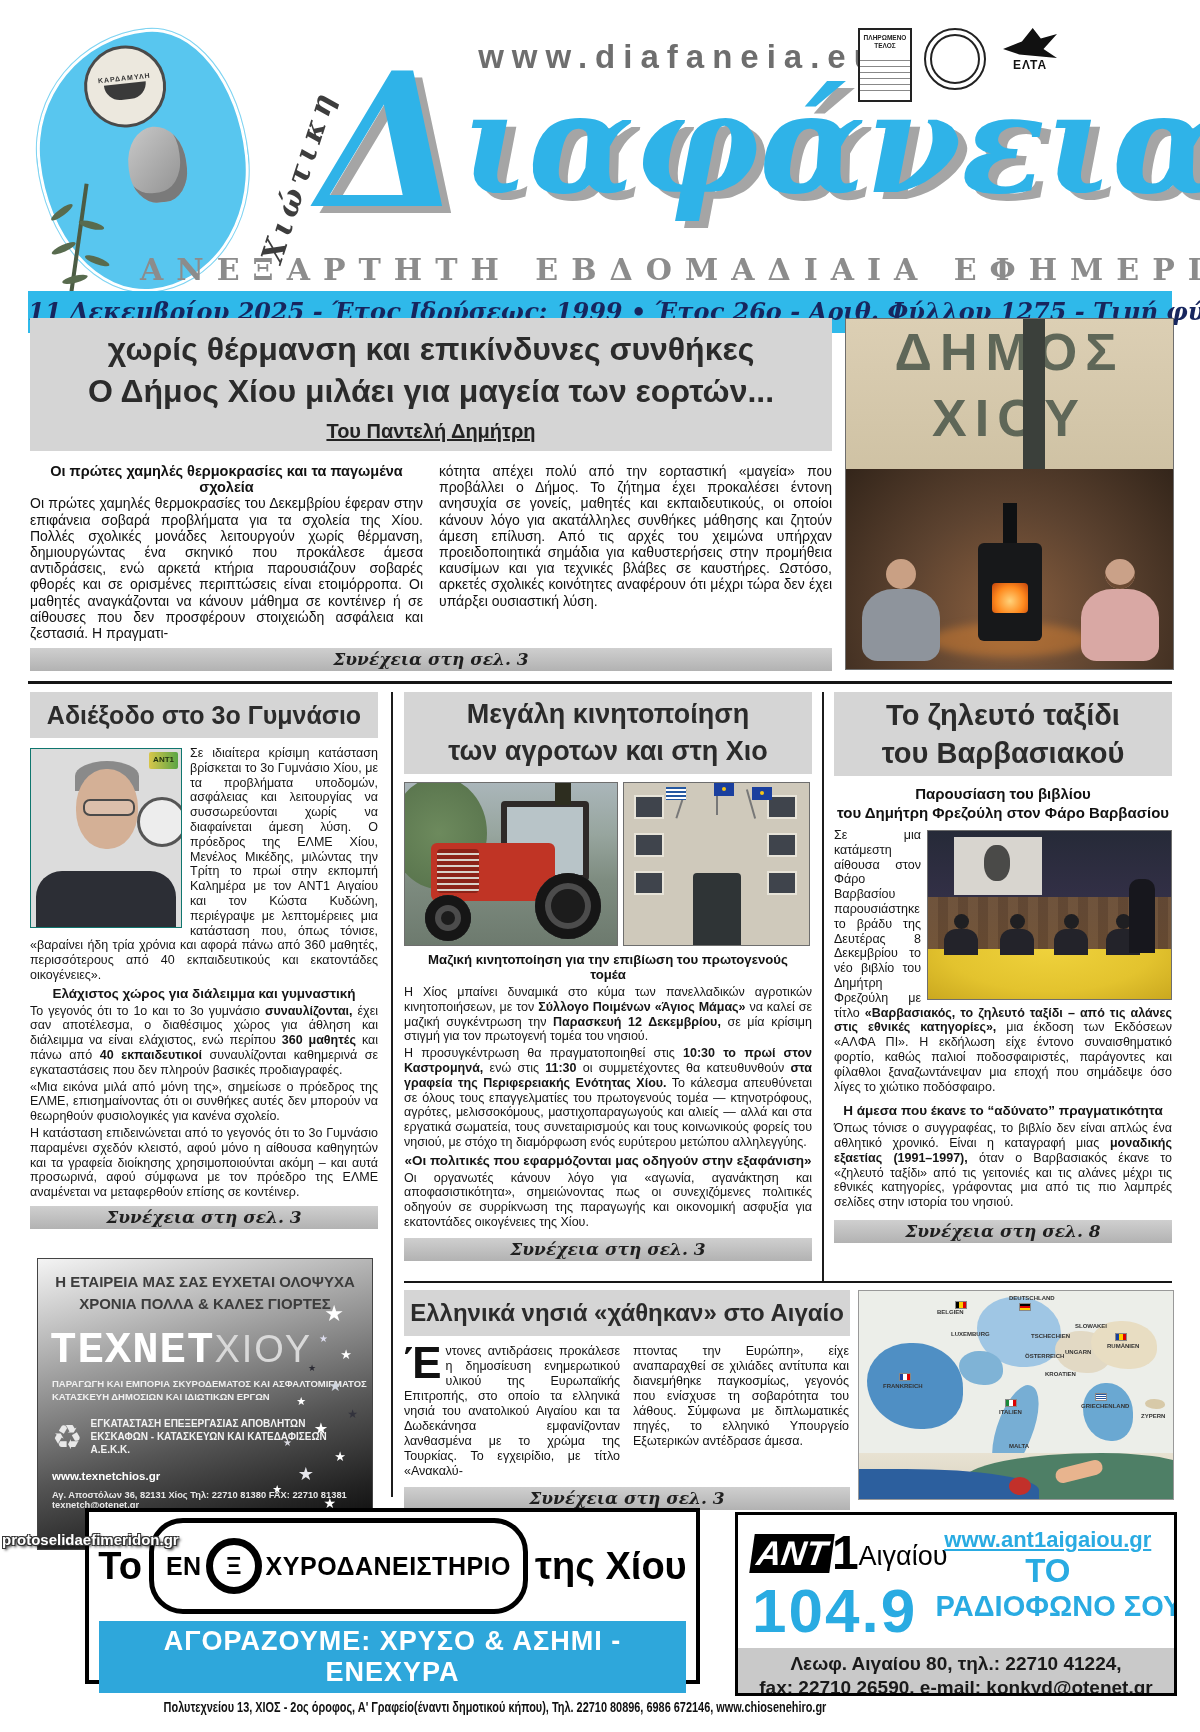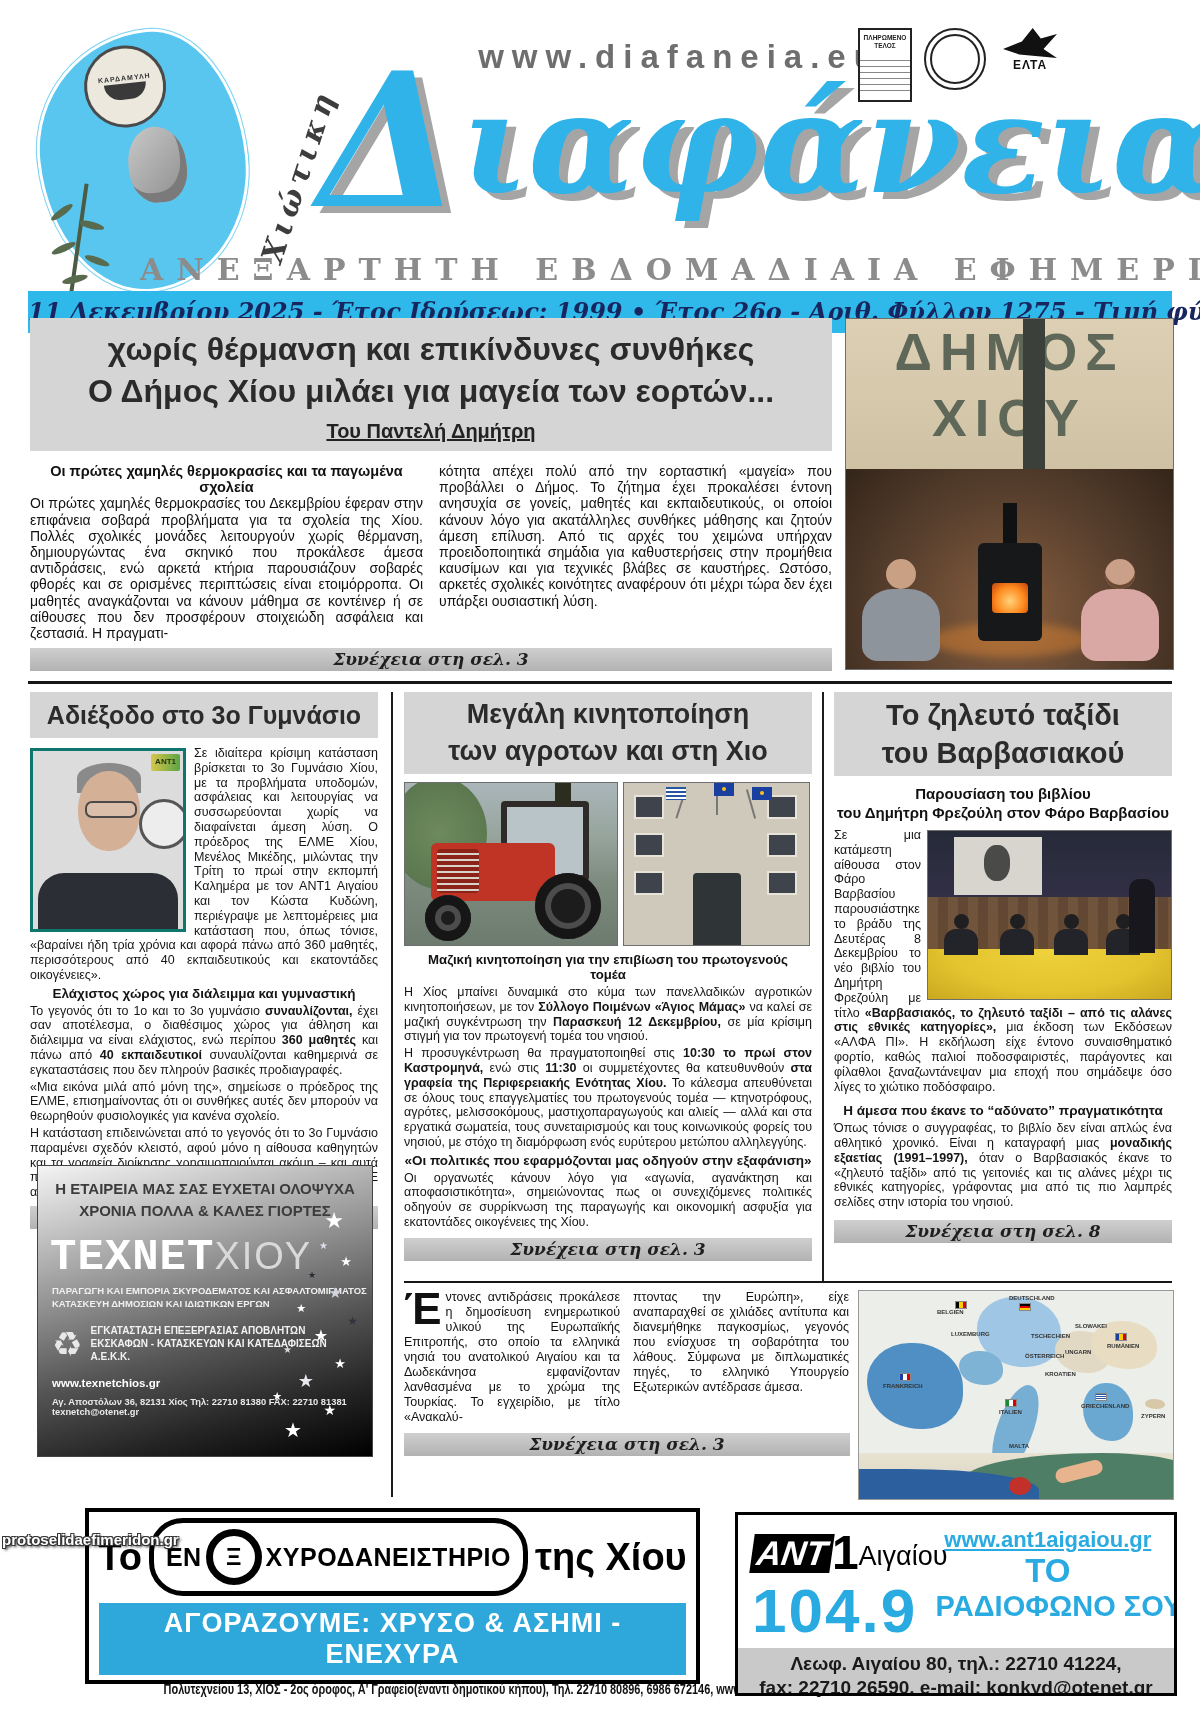--- a/index.html
+++ b/index.html
@@ -84,21 +84,21 @@
   .kid{position:absolute;bottom:8px;}
   .kid .head{width:30px;height:30px;border-radius:50%;background:#c9a084;margin:0 auto;}
   .kid .bodyb{width:78px;height:72px;border-radius:40% 40% 20% 20%;}
   .kid-left{left:16px;}  .kid-left .bodyb{background:#8e949c;}
   .kid-right{right:14px;} .kid-right .head{background:#caa188;box-shadow:inset 0 -4px 0 #6b4a33;}
   .kid-right .bodyb{background:#d9a8a4;}
 
   
   #col1{left:30px;top:692px;width:348px;}
   #col1 .gbox{font-size:25px;line-height:46px;height:46px;margin-bottom:8px;}
-  .portrait{float:left;width:150px;height:178px;margin:2px 8px 4px 0;position:relative;border:3px solid #0f766e;
+  .portrait{float:left;width:150px;height:178px;margin:2px 8px 4px 0;position:relative;border:1px solid #0f766e;
       background:#dcdcdc;overflow:hidden;}
   .portrait .hair{position:absolute;left:44px;top:12px;width:64px;height:30px;background:#8a8a8a;border-radius:50% 50% 0 0;}
   .portrait .face{position:absolute;left:45px;top:20px;width:62px;height:80px;background:#d4b096;border-radius:48%;}
   .portrait .glasses{position:absolute;left:52px;top:50px;width:48px;height:13px;border:2px solid #4a4a4a;border-radius:7px;background:rgba(255,255,255,.2);}
   .portrait .shoulders{position:absolute;left:5px;bottom:0;width:140px;height:56px;background:#2c2e35;border-radius:26px 26px 0 0;}
   .portrait .chip{position:absolute;right:3px;top:3px;font-size:8px;font-weight:bold;color:#23320f;
       background:linear-gradient(90deg,#d8c64a,#5aa545);padding:1px 4px;border-radius:2px;}
   .portrait .seal{position:absolute;right:-6px;top:48px;width:44px;height:44px;border:3px solid #555;
       border-radius:50%;background:rgba(240,240,240,.85);}
   #col1 .cont-bar{margin-top:6px;}
@@ -146,21 +146,21 @@
   .woodwall{position:absolute;left:0;right:0;bottom:50px;height:52px;opacity:.85;
       background:repeating-linear-gradient(90deg,#7a5a3a 0 10px,#6a4c30 10px 20px);}
   .ytable{position:absolute;left:0;right:0;bottom:0;height:50px;
       background:radial-gradient(ellipse at 50% 0,#efd23c 0%,#e3c32e 60%,#caa81f 100%);}
   .person{position:absolute;bottom:44px;}
   .person .head{width:15px;height:15px;border-radius:50%;background:#1f1f22;margin:0 auto;}
   .person .torso{width:34px;height:26px;border-radius:12px 12px 0 0;background:#23232a;}
   .standing{position:absolute;right:16px;bottom:46px;width:26px;height:74px;background:#17171d;border-radius:10px 10px 0 0;}
 
   
-  #texnet{left:37px;top:1165px;width:334px;height:290px;border:1px solid #444;position:absolute;
+  #texnet{left:37px;top:1258px;width:334px;height:290px;border:1px solid #444;position:absolute;
       background:linear-gradient(165deg,#f4f4f4 0%,#cacaca 16%,#909090 38%,#555 60%,#232323 82%,#000 100%);
       color:#fff;overflow:hidden;}
   .tx-greet{margin-top:12px;text-align:center;font-weight:bold;font-size:15px;line-height:22px;color:#3c3c3c;}
   .tx-brandrow{margin:10px 0 2px 12px;white-space:nowrap;}
   .tx-brand{font-family:Liberation Mono, monospace;font-weight:bold;font-size:44px;color:#fff;letter-spacing:1px;}
   .tx-brand2{font-size:38px;color:#d9d9d9;font-weight:normal;letter-spacing:2px;}
   .tx-desc{margin-left:14px;font-size:9.5px;font-weight:bold;color:#f0f0f0;line-height:13px;}
   .tx-recycle{display:flex;align-items:center;gap:8px;margin:14px 0 0 14px;}
   .recycle-icon{font-size:34px;line-height:34px;color:#e8e8e8;}
   .tx-rec-txt{font-size:10px;font-weight:bold;line-height:13px;color:#f2f2f2;}
@@ -190,21 +190,21 @@
 
   
   #watermark{left:2px;top:1531px;z-index:5;font-size:15px;font-weight:bold;color:#fff;
       text-shadow:-1px -1px 0 #333,1px -1px 0 #333,-1px 1px 0 #333,1px 1px 0 #333,2px 2px 3px #000;}
   #pawn{left:85px;top:1508px;width:615px;height:176px;border:4px solid #000;background:#fff;position:absolute;
       padding:6px 10px;box-sizing:border-box;}
   .pawn-title{display:flex;align-items:center;justify-content:center;gap:7px;white-space:nowrap;
       font-weight:bold;color:#000;}
   .pawn-to{font-size:38px;}
   .pawn-capsule{display:inline-flex;align-items:center;border:5px solid #000;border-radius:34px;
-      padding:6px 12px;gap:2px;}
+      padding:15px 12px;gap:2px;}
   .pawn-en,.pawn-rest{font-size:25px;font-weight:900;letter-spacing:.5px;}
   .pawn-circle{width:42px;height:42px;border:7px solid #000;border-radius:50%;display:flex;align-items:center;
       justify-content:center;font-size:24px;font-weight:900;margin:0 2px;}
   .pawn-city{font-size:38px;}
   .pawn-bluebar{margin-top:7px;background:#2ea7db;color:#fff;font-weight:bold;font-size:27px;
       text-align:center;padding:5px 0;letter-spacing:1px;}
   .pawn-addr{margin-top:6px;text-align:center;font-weight:bold;font-size:14px;white-space:nowrap;
       transform:scaleX(.78);transform-origin:center;}
   #ant1{left:735px;top:1512px;width:442px;height:184px;border:3px solid #000;background:#fff;position:absolute;
       box-sizing:border-box;padding:10px 14px 0;overflow:hidden;}
@@ -441,20 +441,21 @@
         <div class="standing"></div>
       </div>
       <p><span>Σε μια κατάμεστη αίθουσα στον Φάρο Βαρβασίου παρουσιάστηκε το βράδυ της Δευτέρας 8 Δεκεμβρίου το νέο βιβλίο του Δημήτρη Φρεζούλη με τίτλο </span><b>«Βαρβασιακός, το ζηλευτό ταξίδι – από τις αλάνες στις εθνικές κατηγορίες»,</b><span> μια έκδοση των Εκδόσεων «ΑΛΦΑ ΠΙ». Η εκδήλωση είχε έντονο συναισθηματικό φορτίο, καθώς παλιοί ποδοσφαιριστές, παράγοντες και φίλαθλοι ξαναζωντάνεψαν μια εποχή που σημάδεψε όσο λίγες το χιώτικο ποδόσφαιρο.</span></p>
       <div class="subhead" style="clear:right;margin-top:10px;">Η άμεσα που έκανε το “αδύνατο” πραγματικότητα</div>
       <p><span>Όπως τόνισε ο συγγραφέας, το βιβλίο δεν είναι απλώς ένα αθλητικό χρονικό. Είναι η καταγραφή μιας </span><b>μοναδικής εξαετίας (1991–1997),</b><span> όταν ο Βαρβασιακός έκανε το «ζηλευτό ταξίδι» από τις γειτονιές και τις αλάνες μέχρι τις εθνικές κατηγορίες, γράφοντας μια από τις πιο λαμπρές σελίδες στην ιστορία του νησιού.</span></p>
     </div>
     <div class="cont-bar">Συνέχεια στη σελ. 8</div>
   </div>
 
   <div class="abs" id="aegean">
+    <div class="gbox">Ελληνικά νησιά «χάθηκαν» στο Αιγαίο</div>
     <div class="aeg-cols">
       <div class="aeg-col">
         <span class="dropcap">Έ</span><span>ντονες αντιδράσεις προκάλεσε η δημοσίευση ενημερωτικού υλικού της Ευρωπαϊκής Επιτροπής, στο οποίο τα ελληνικά νησιά του ανατολικού Αιγαίου και τα Δωδεκάνησα εμφανίζονταν λανθασμένα με το χρώμα της Τουρκίας. Το εγχειρίδιο, με τίτλο «Ανακαλύ-</span>
       </div>
       <div class="aeg-col">
         <span>πτοντας την Ευρώπη», είχε αναπαραχθεί σε χιλιάδες αντίτυπα και διανεμήθηκε παγκοσμίως, γεγονός που ενίσχυσε τη σοβαρότητα του λάθους. Σύμφωνα με διπλωματικές πηγές, το ελληνικό Υπουργείο Εξωτερικών αντέδρασε άμεσα.</span>
       </div>
     </div>
     <div class="cont-bar">Συνέχεια στη σελ. 3</div>
   </div>

